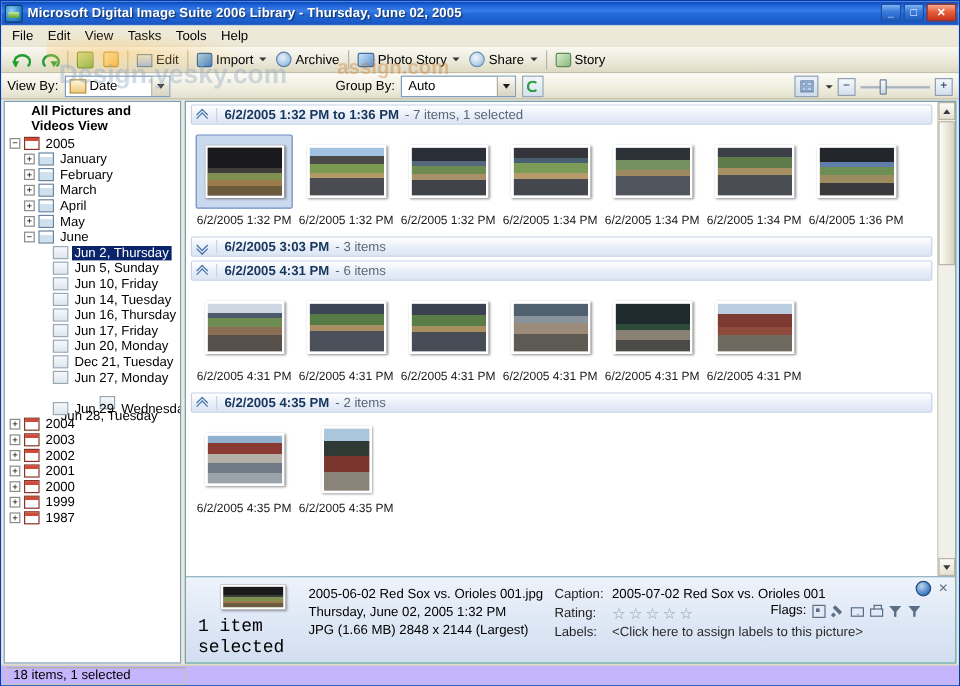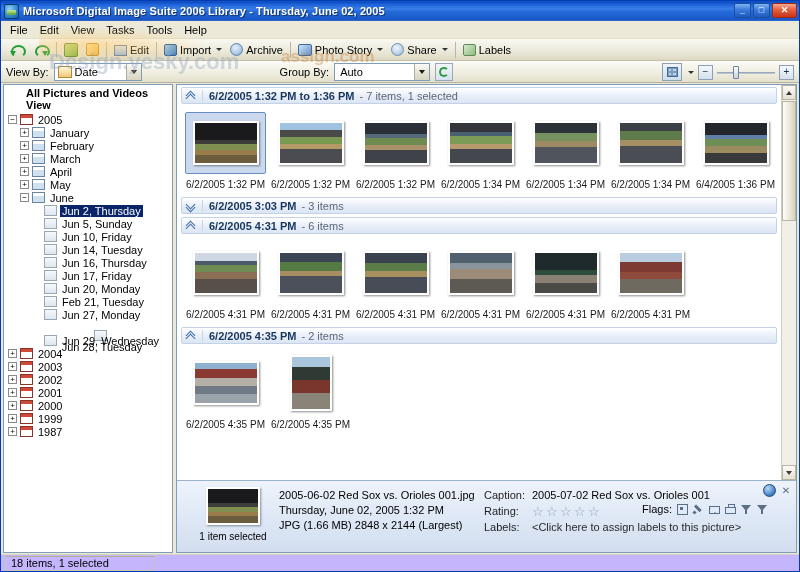--- a/index.html
+++ b/index.html
@@ -240,21 +240,21 @@
   }
 
   
   .body {
     position: absolute;
     left: 0; right: 0; top: 82px; bottom: 17px;
     display: flex;
     background: #ece9d8;
   }
   .tree-pane {
-    width: 170px;
+    width: 148px;
     background: #fff;
     border: 1px solid #7f9db9;
     margin: 1px 0 1px 2px;
     overflow: hidden;
     position: relative;
   }
   .tree-head {
     display:flex; align-items:center; gap:4px;
     padding: 2px 2px 2px 18px;
     font-size: 11px; font-weight: bold; color:#000;
@@ -464,21 +464,21 @@
   }
   .det-thumb-wrap {
     width: 92px;
     display:flex; flex-direction:column; align-items:center;
   }
   .det-thumb {
     width: 54px; height: 38px;
     border: 2px solid #fff;
     box-shadow: 1px 1px 2px rgba(0,0,0,0.4);
   }
-  .det-sel-text { margin-top: 6px; font-size: 10px; color:#000;}
+  .det-sel-text { margin-top: 6px; font-size: 15px; color:#000;font-family:Liberation Mono, monospace;}
   .det-col1 { width: 205px; line-height: 15px; color:#000; padding-top:1px;}
   .det-col2 { flex:1; padding-top:1px; }
   .det-grid {
     display: grid;
     grid-template-columns: 48px 1fr;
     row-gap: 2px;
     line-height: 14px;
   }
   .det-key { color:#1f1f1f; }
   .det-val { color:#000; }
@@ -649,21 +649,21 @@
       <span class="tb-arrow"></span>
     </div>
     <div class="tb-btn">
       <span class="ico-share"></span>
       <span>Share</span>
       <span class="tb-arrow"></span>
     </div>
     <div class="tb-sep"></div>
     <div class="tb-btn">
       <span class="ico-labels"></span>
-      <span>Labels</span>
+      <span>Story</span>
     </div>
   </div>
 
   <div class="viewbar">
     <span class="vb-label">View By:</span>
     <div class="combo" style="width:88px">
       <span class="combo-icon"></span>
       <span class="cbtxt">Date</span>
       <span class="cbarrow">
           <i></i>
@@ -774,21 +774,21 @@
             <span class="tlabel">Jun 17, Friday</span>
           </div>
           <div class="tnode" style="padding-left: 26px;">
             <span class="expander none"></span>
             <span class="ticon day"></span>
             <span class="tlabel">Jun 20, Monday</span>
           </div>
           <div class="tnode" style="padding-left: 26px;">
             <span class="expander none"></span>
             <span class="ticon day"></span>
-            <span class="tlabel">Feb 21, Tuesday</span>
+            <span class="tlabel">Dec 21, Tuesday</span>
           </div>
           <div class="tnode" style="padding-left: 26px;">
             <span class="expander none"></span>
             <span class="ticon day"></span>
             <span class="tlabel">Jun 27, Monday</span>
           </div>
           <div class="tnode" style="padding-left: 26px; flex-direction: column;">
             <span class="expander none"></span>
             <span class="ticon day"></span>
             <span class="tlabel">Jun 28, Tuesday</span>

